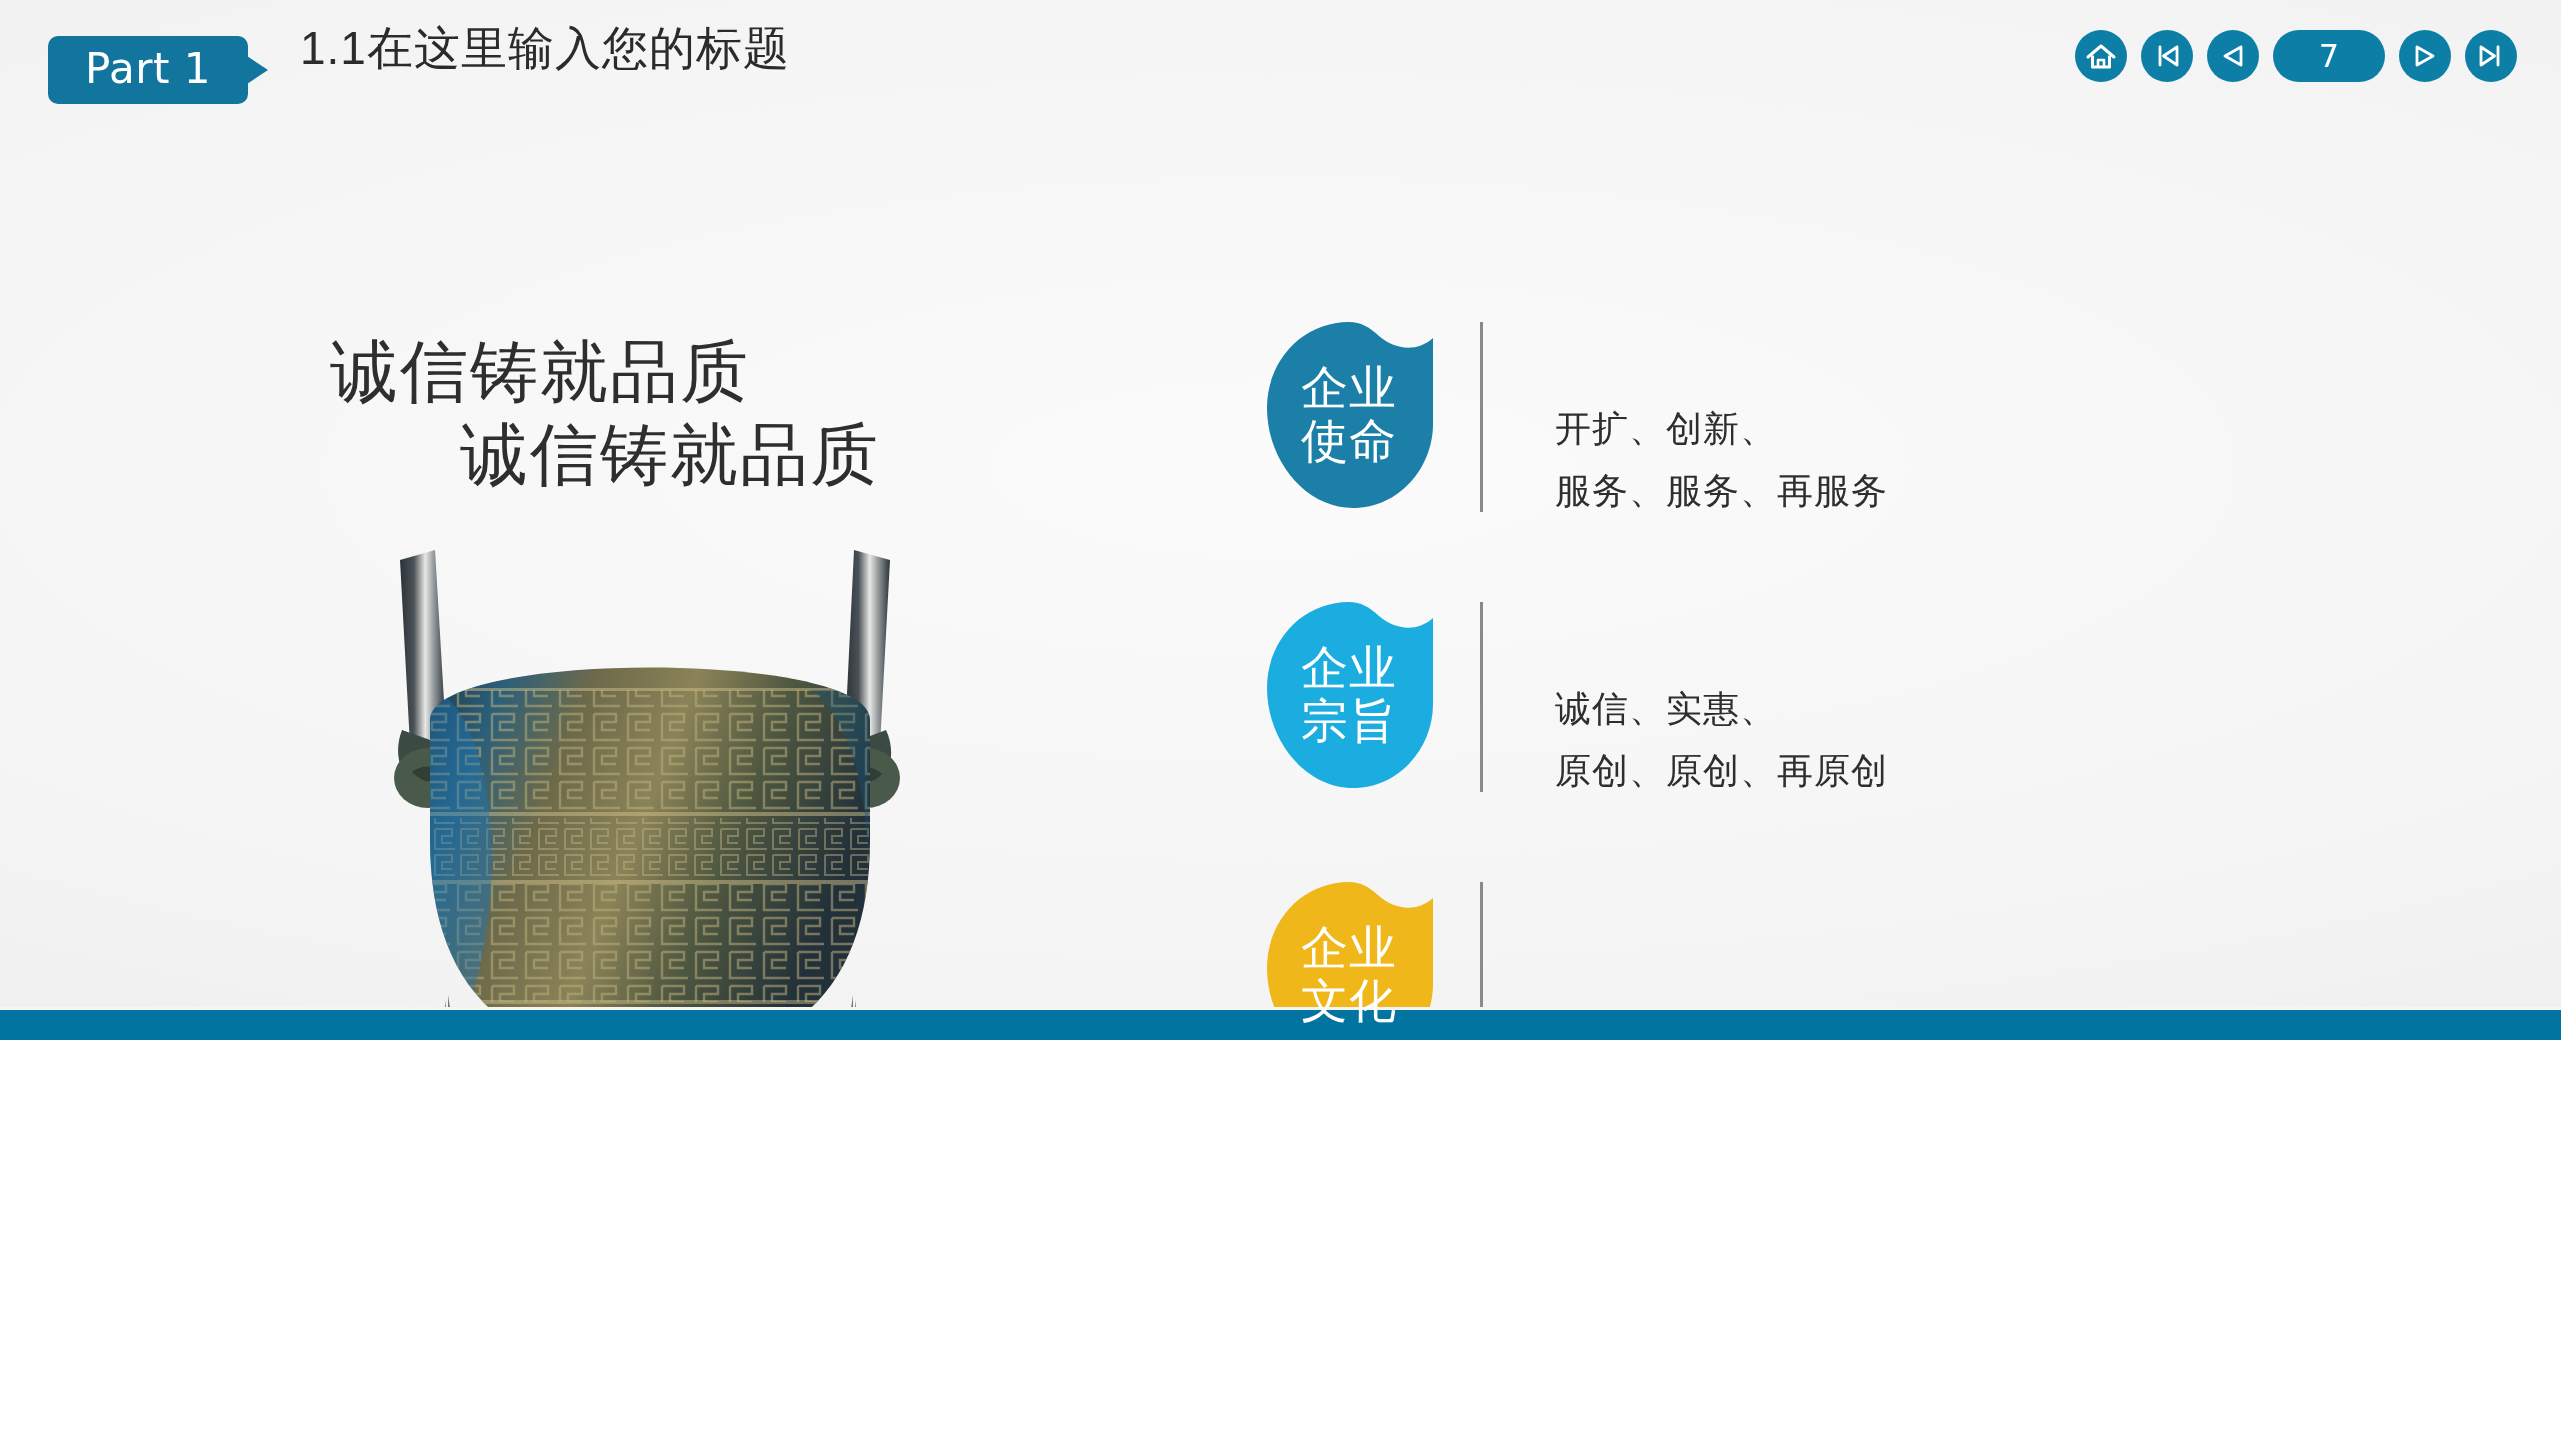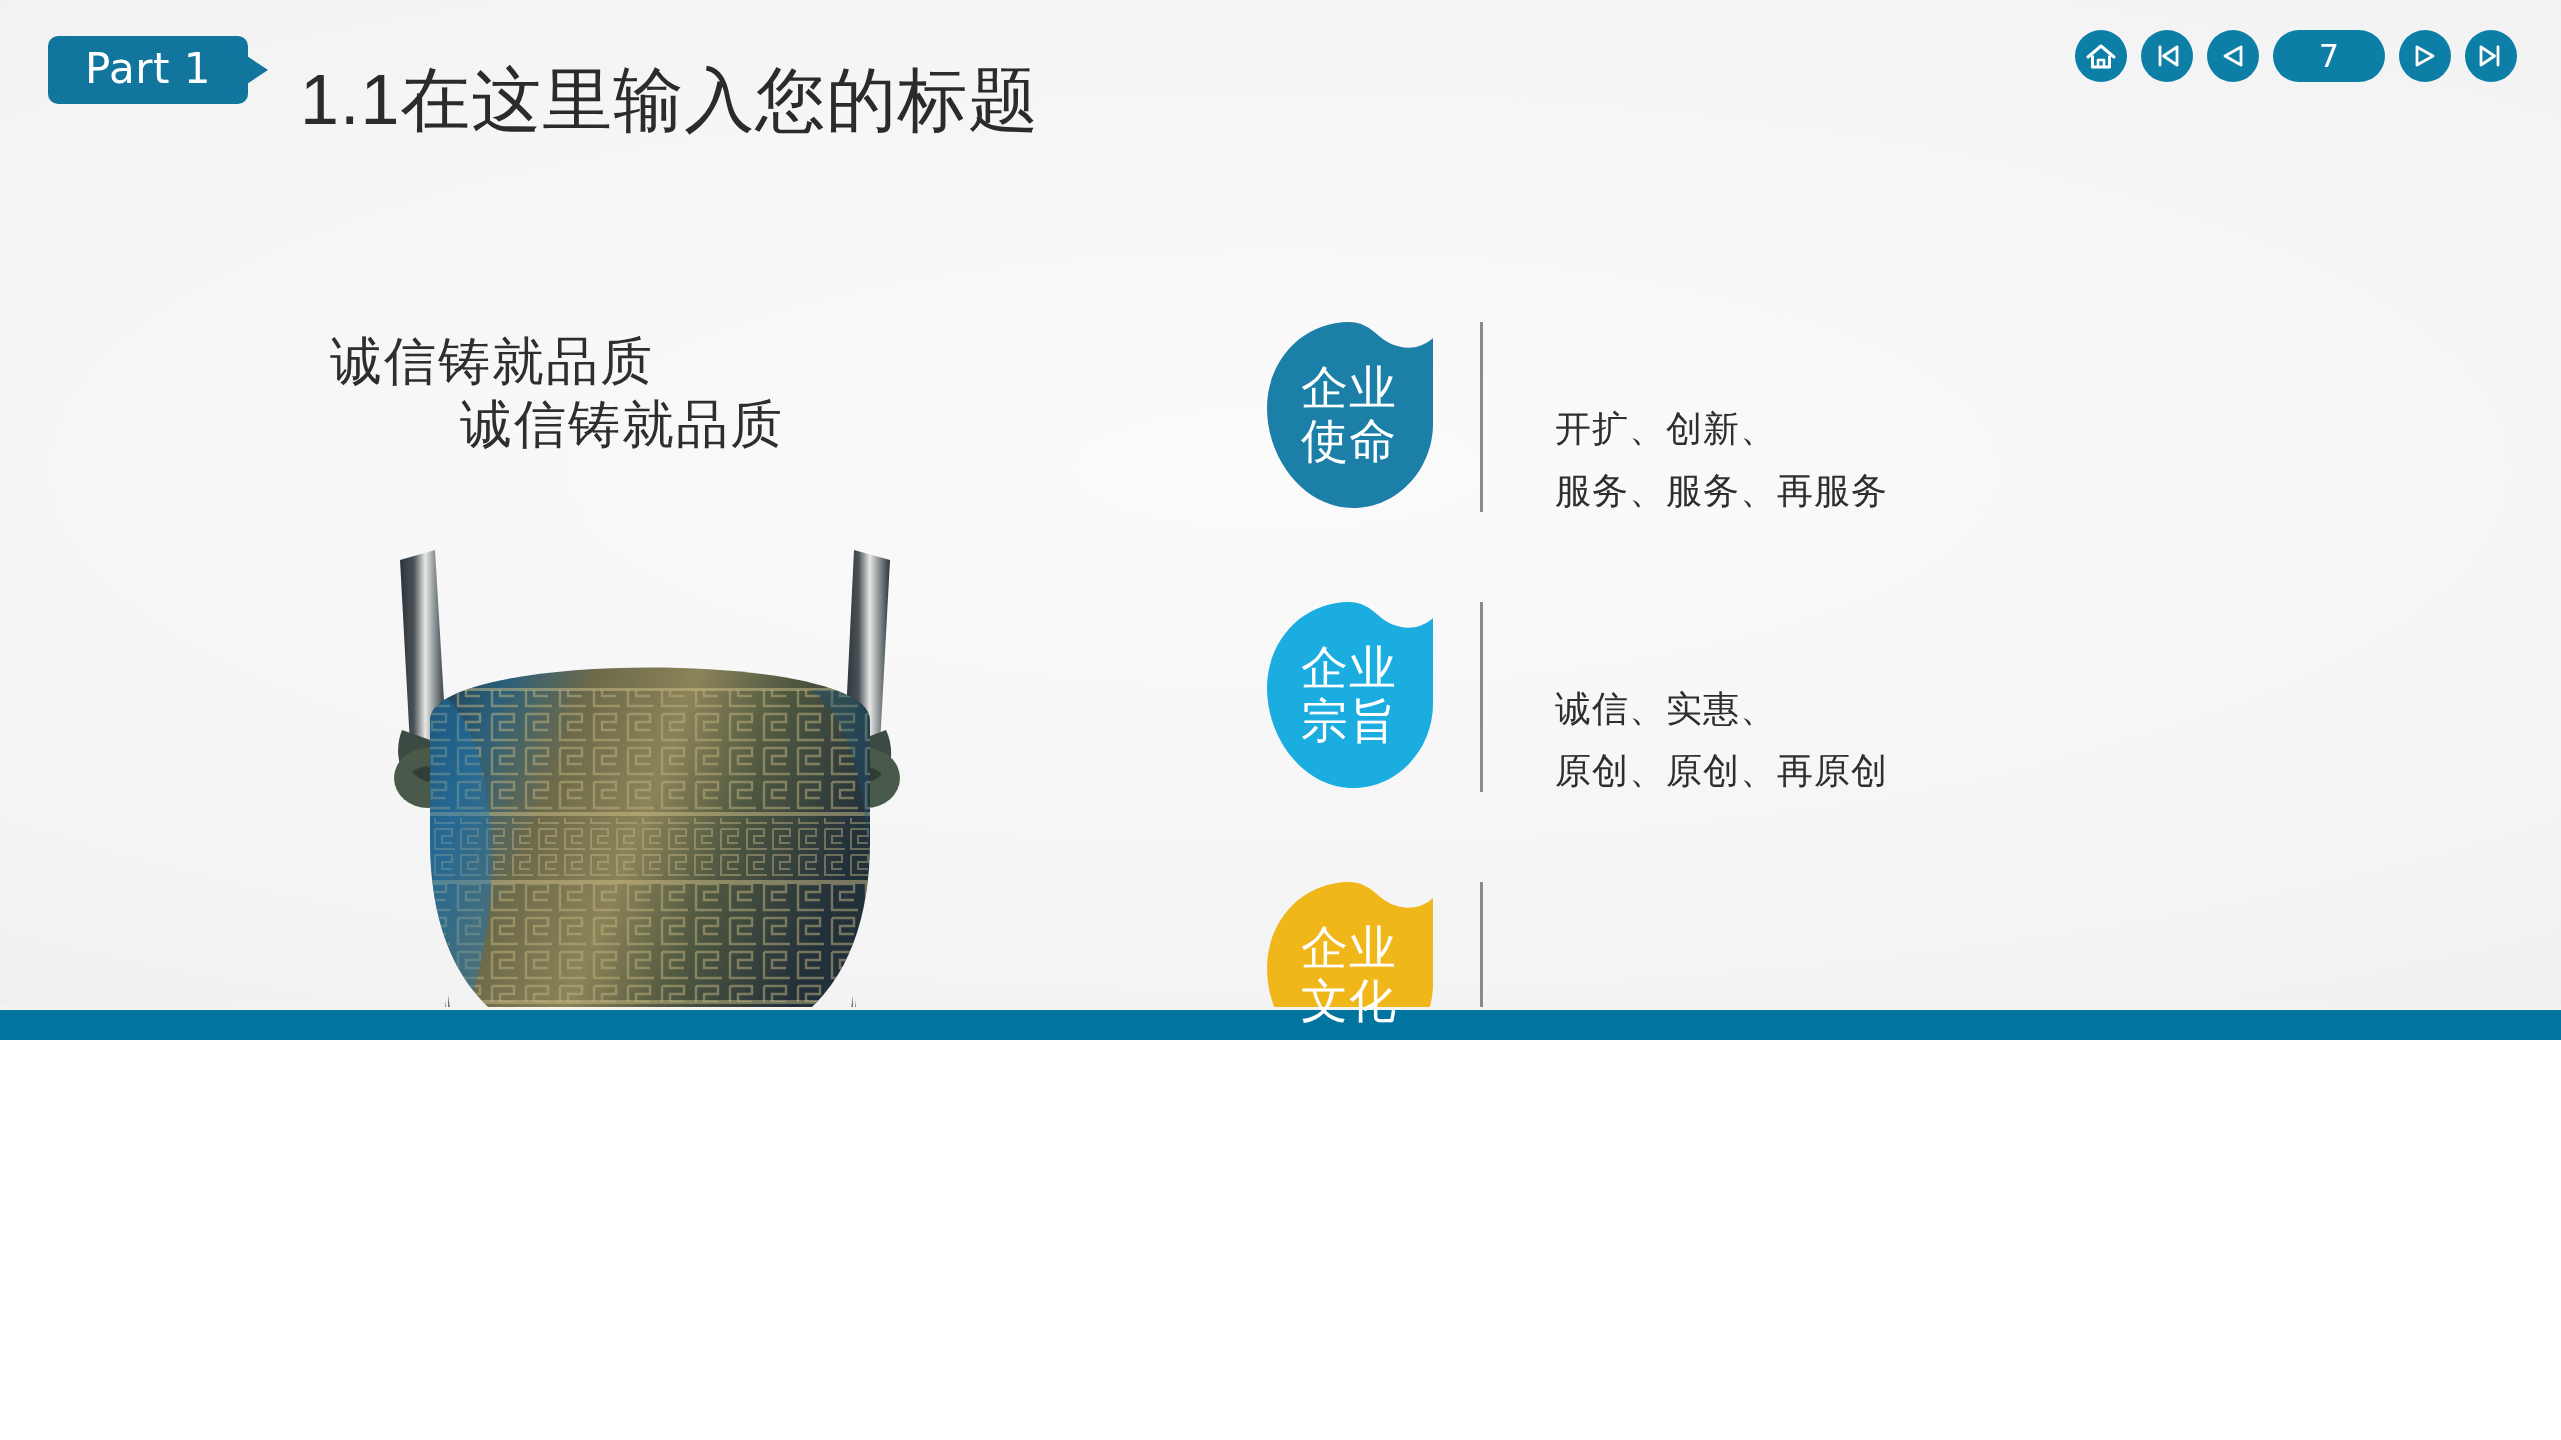--- a/index.html
+++ b/index.html
@@ -52,25 +52,24 @@
     text-align: center;
     color: #ffffff;
     font-size: 42px;
     font-family: "DejaVu Sans", sans-serif;
     letter-spacing: 0.5px;
     z-index: 2;
   }
   .header-title {
     position: absolute;
     left: 300px; top: 18px;
-    font-size: 70px;
+    font-size: 46px;
     color: #2b2b2b;
     letter-spacing: 1px;
     white-space: nowrap;
-    margin-top: 36px;
   }
 
   
   .nav {
     position: absolute;
     right: 44px; top: 30px;
     display: flex;
     align-items: center;
     gap: 14px;
   }
@@ -94,21 +93,21 @@
     justify-content: center;
     font-family: "DejaVu Sans", sans-serif;
     padding: 0 16px;
     box-sizing: border-box;
   }
 
   
   .slogan {
     position: absolute;
     left: 330px; top: 330px;
-    font-size: 52px;
+    font-size: 68px;
     color: #2e2e2e;
     line-height: 1.22;
     letter-spacing: 2px;
   }
   .slogan .line2 { padding-left: 130px; }
 
   .vessel {
     position: absolute;
     left: 250px; top: 540px;
     width: 800px; height: 820px;

